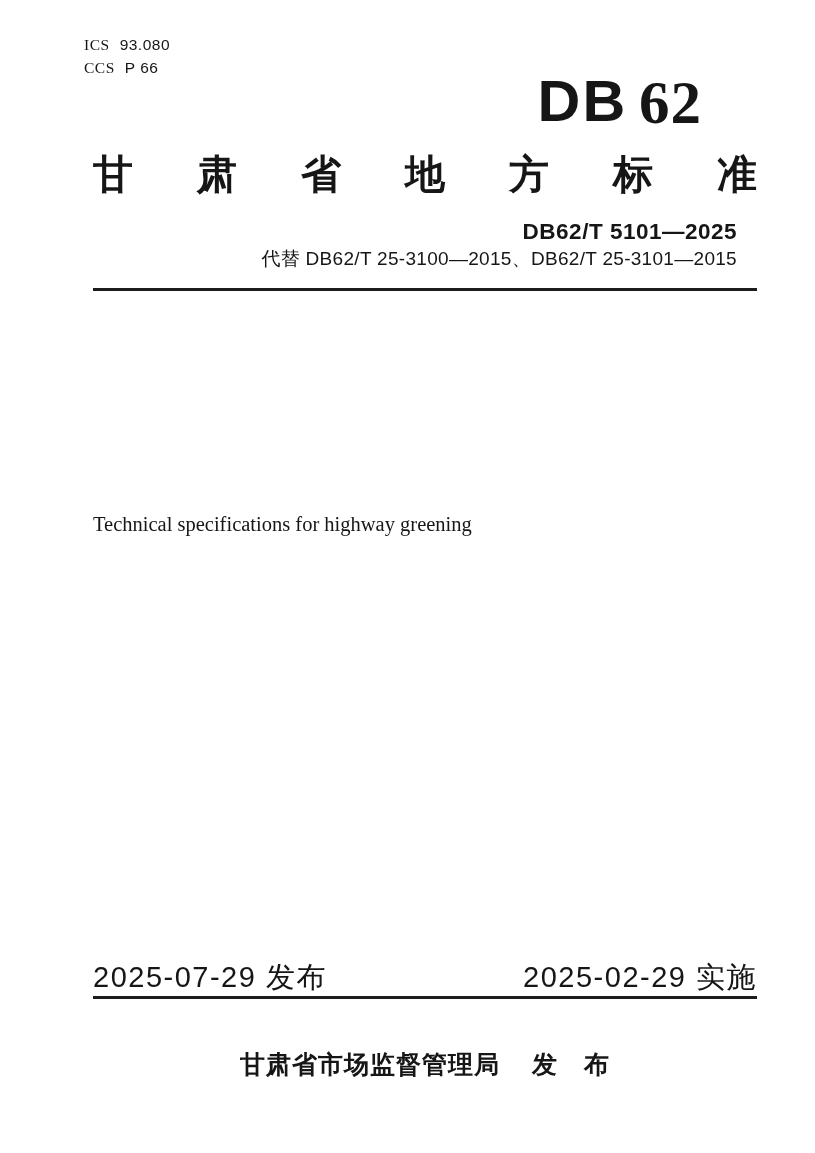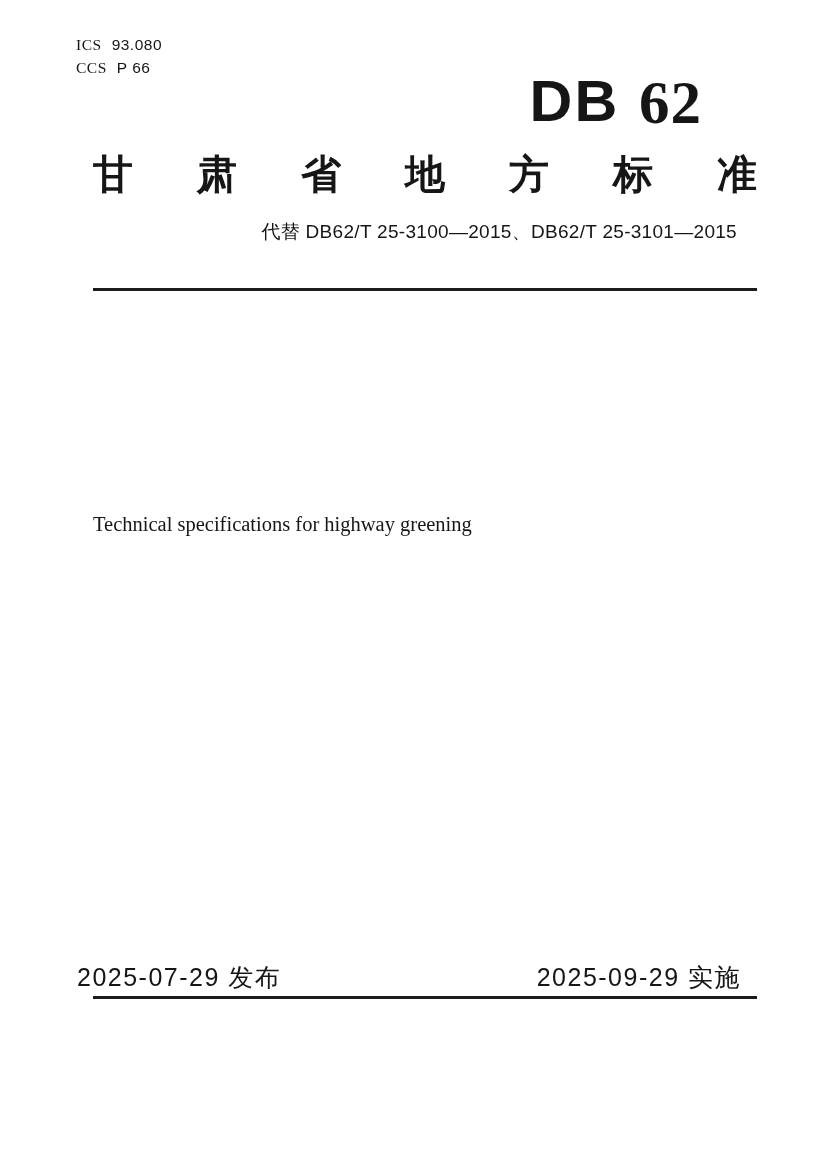--- a/index.html
+++ b/index.html
@@ -13,21 +13,21 @@
     height: 1153px;
     background: #ffffff;
     color: #161616;
     font-family: "Liberation Sans", sans-serif;
     overflow: hidden;
   }
 
   
   .ics-block {
     position: absolute;
-    left: 76px;
+    left: 84px;
     top: 33px;
     font-size: 15.5px;
     line-height: 23px;
     letter-spacing: 0.5px;
     font-family: "Liberation Serif", serif;
   }
   .ics-block .code-row .val { margin-left: 10px; font-family: "Liberation Sans", sans-serif; }
 
   
   .db-logo {
@@ -44,21 +44,21 @@
     font-size: 57px;
     letter-spacing: 2px;
     transform: scaleX(1.04);
     transform-origin: right bottom;
   }
   .db-logo .num {
     font-family: "Liberation Serif", serif;
     font-weight: 700;
     font-size: 61px;
     letter-spacing: 1px;
-    margin-left: 20px;
+    margin-left: 12px;
   }
 
   
   .category-line {
     position: absolute;
     left: 93px;
     top: 151px;
     width: 664px;
     display: flex;
     justify-content: space-between;
@@ -117,26 +117,26 @@
     width: 664px;
     text-align: left;
     font-size: 20.5px;
     font-family: "Liberation Serif", serif;
     line-height: 26px;
   }
 
   
   .dates-row {
     position: absolute;
-    left: 77px;
+    left: 93px;
     top: 962px;
     width: 664px;
     display: flex;
     justify-content: space-between;
-    font-size: 25px;
+    font-size: 29px;
     font-weight: 500;
     letter-spacing: 1.5px;
     line-height: 30px;
   }
 
   
   .publisher-row {
     position: absolute;
     left: 93px;
     top: 1048px;
@@ -174,28 +174,34 @@
       <span>甘</span>
       <span>肃</span>
       <span>省</span>
       <span>地</span>
       <span>方</span>
       <span>标</span>
       <span>准</span>
     </div>
 
   <div class="code-block">
+    <div class="std-code">DB62/T 5101—2025</div>
     <div class="supersede">代替 DB62/T 25-3100—2015、DB62/T 25-3101—2015</div>
   </div>
 
   <div class="rule rule-top"></div>
 
   <div class="title-en">Technical specifications for highway greening</div>
 
   <div class="dates-row">
     <span>2025-07-29 发布</span>
-    <span>2025-09-29 实施</span>
+    <span>2025-02-29 实施</span>
   </div>
 
   <div class="rule rule-bottom"></div>
 
+  <div class="publisher-row">
+    <span>甘肃省市场监督管理局</span>
+    <span class="gap"></span>
+    <span>发　布</span>
+  </div>
 
 </div>
 
 </body></html>

